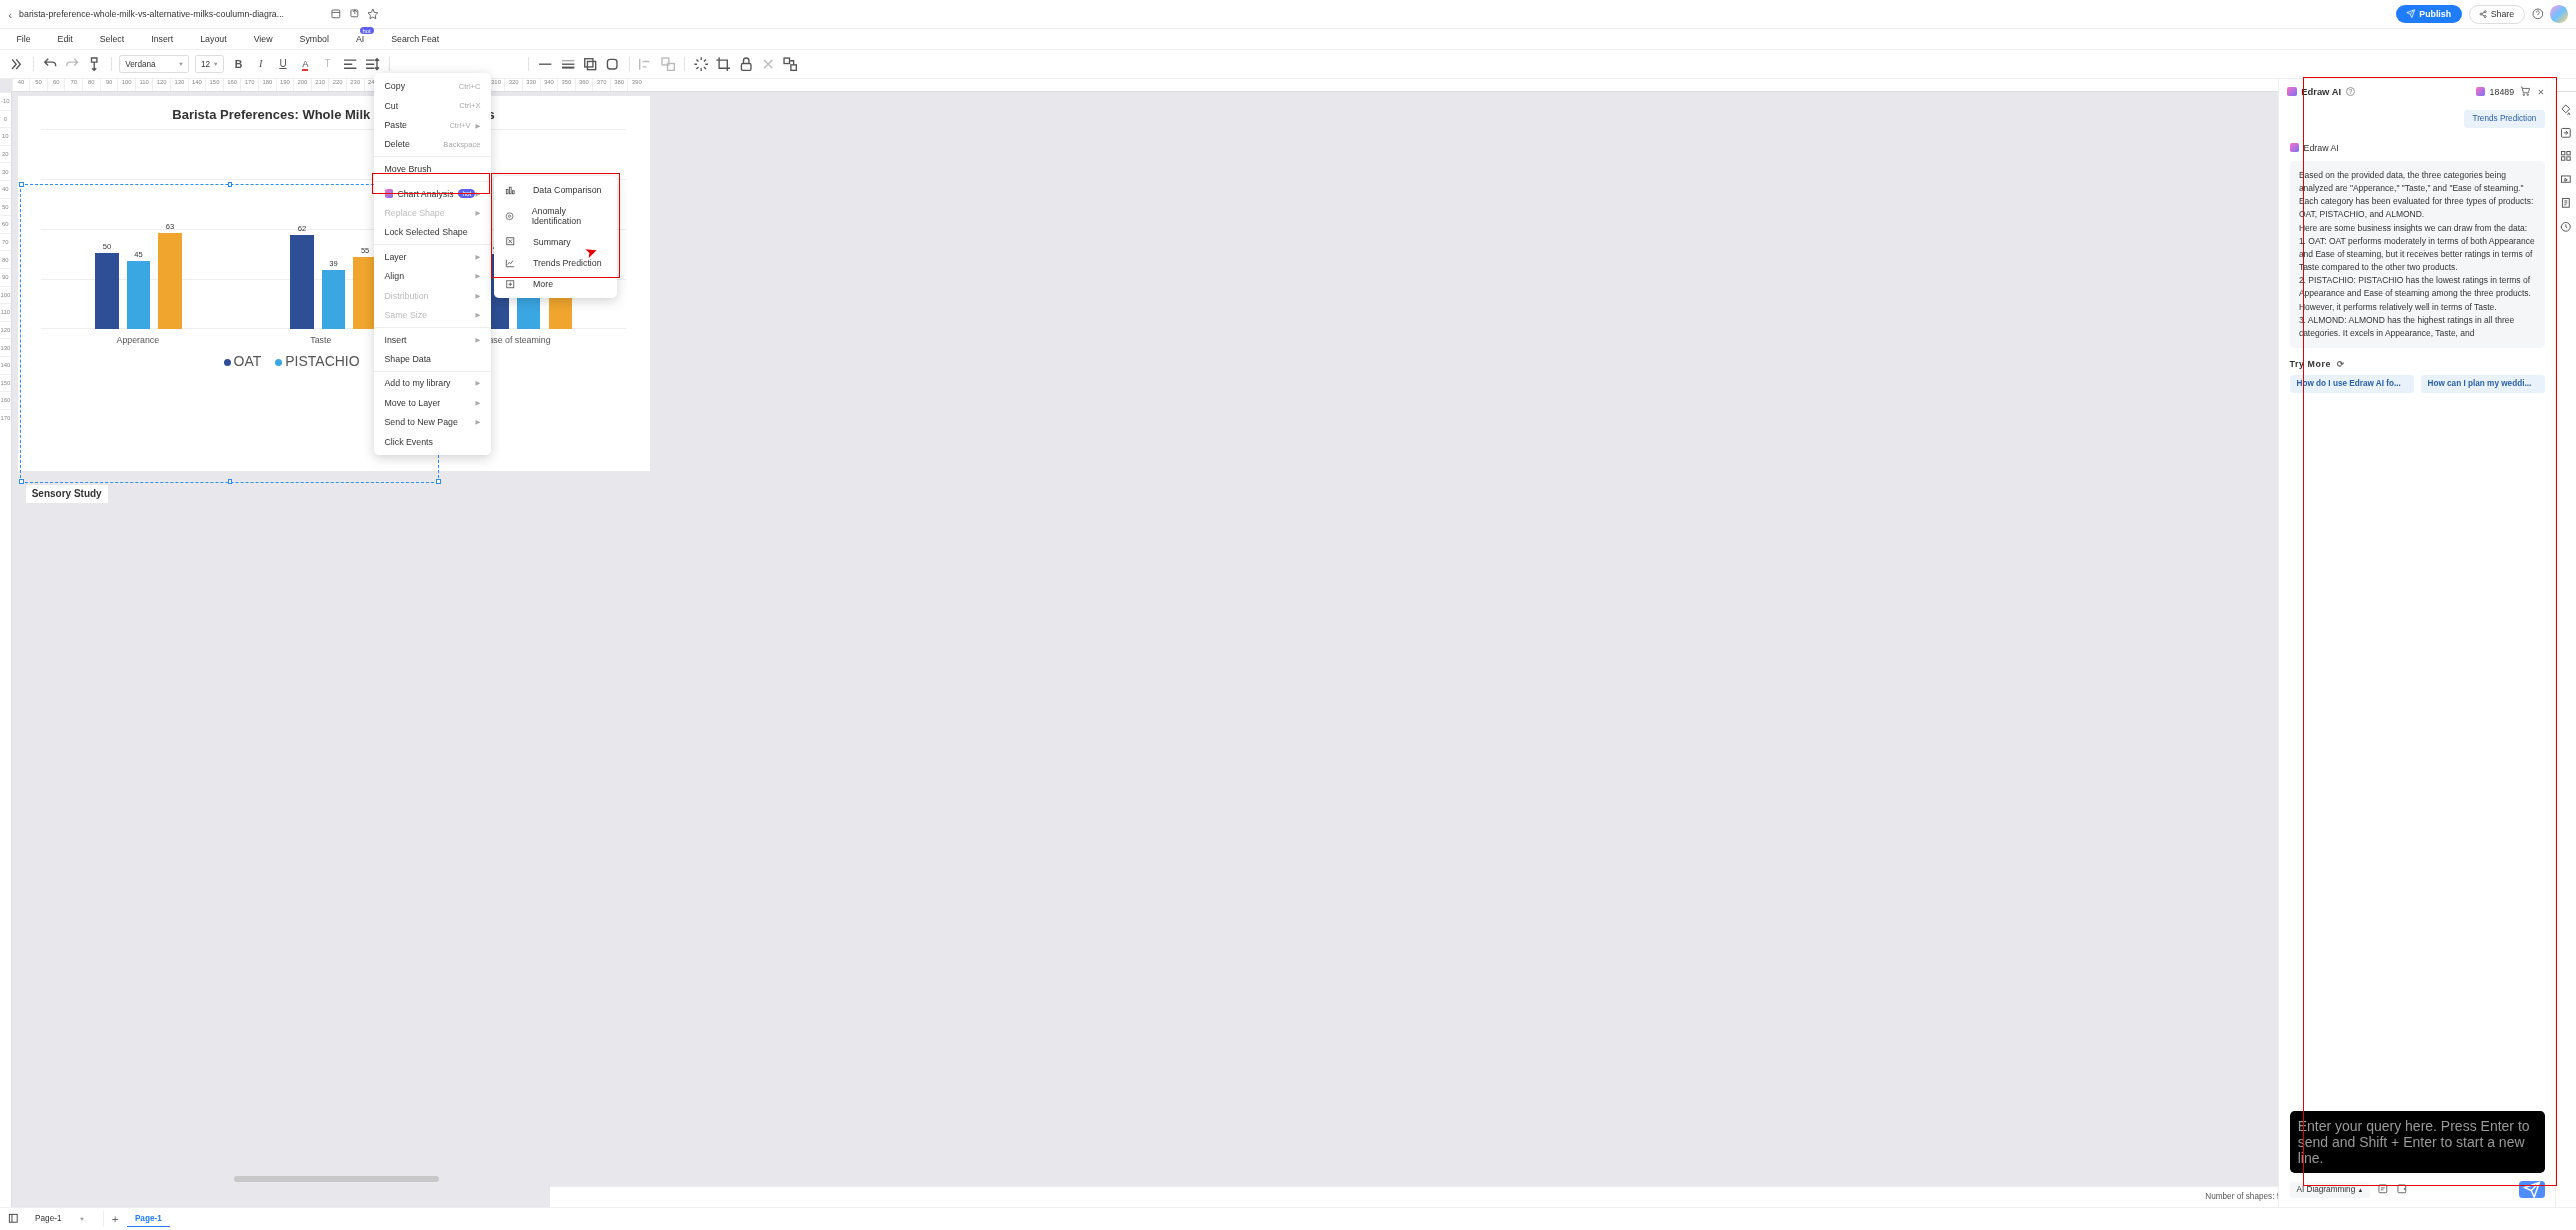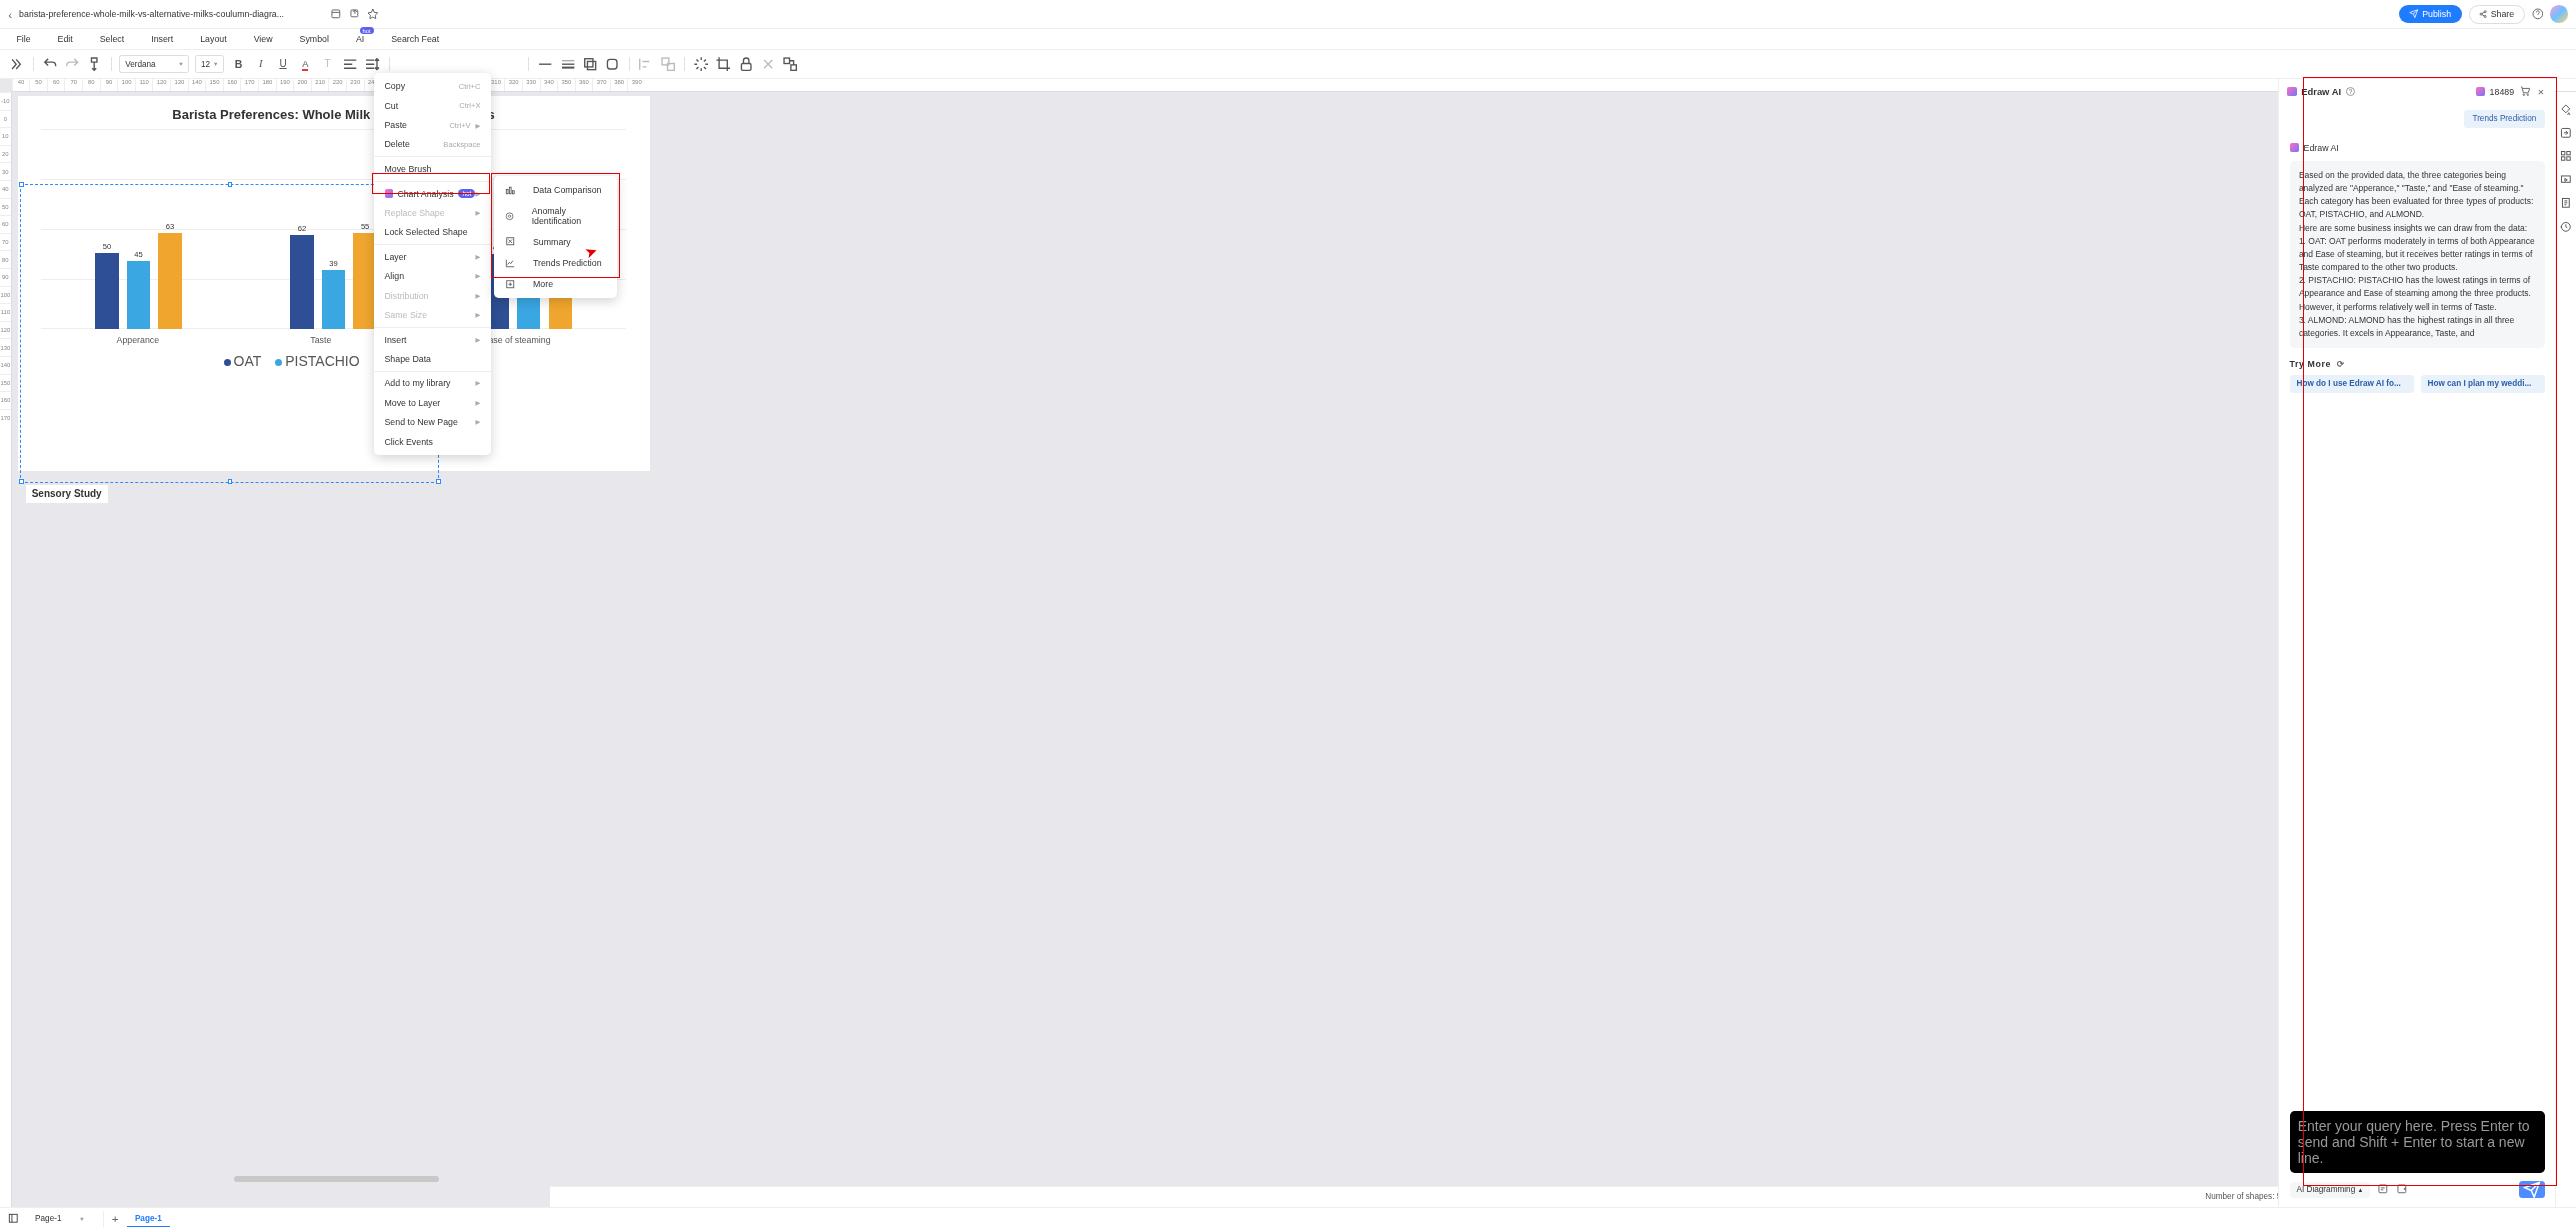--- a/index.html
+++ b/index.html
@@ -5,21 +5,21 @@
 * { margin: 0; padding: 0; box-sizing: border-box; font-family: -apple-system, BlinkMacSystemFont, "Segoe UI", Arial, sans-serif; }
 body { width: 2576px; height: 1230px; transform: scale(1); transform-origin: top left; background: #fff; overflow: hidden; font-size: 8.2px; color: #333; }
 .app { display: flex; flex-direction: column; height: 100%; }
 
 
 .titlebar { height: 29px; display: flex; align-items: center; padding: 0 8.2px; gap: 7px; background: #fff; border-bottom: 0.6px solid #eee; }
 .titlebar .back { font-size: 11.7px; color: #666; cursor: pointer; }
 .titlebar .fname { font-size: 8.8px; color: #333; flex: 0 0 auto; width: 304px; overflow: hidden; text-overflow: ellipsis; white-space: nowrap; }
 .titlebar .ticon { width: 11.7px; height: 11.7px; display: inline-flex; align-items: center; justify-content: center; color: #666; }
 .titlebar .spacer { flex: 1; }
-.titlebar .publish { background: #1f7cff; color: #fff; border-radius: 11.7px; padding: 4.1px 10.5px; font-size: 8.8px; display: flex; align-items: center; gap: 3.5px; }
+.titlebar .publish { background: #1f7cff; color: #fff; border-radius: 11.7px; padding: 4.1px 10.5px; font-size: 8.8px; display: flex; align-items: center; gap: 3.5px; font-weight: bold; }
 .titlebar .share { border: 0.6px solid #ddd; border-radius: 11.7px; padding: 3.5px 9.4px; font-size: 8.8px; display: flex; align-items: center; gap: 3.5px; }
 .titlebar .avatar { width: 17.6px; height: 17.6px; border-radius: 50%; background: linear-gradient(135deg,#ff9ce0,#6ec1ff,#ffd56e); }
 
 
 .menubar { height: 21px; display: flex; align-items: center; padding: 0 16.4px; gap: 27px; background: #fff; border-bottom: 0.6px solid #eee; font-size: 8.8px; color: #333; }
 .menubar .mi { cursor: pointer; position: relative; }
 .menubar .badge-hot { position: absolute; top: -7px; right: -9.4px; background: #5d5fef; color: #fff; font-size: 5.9px; border-radius: 4.7px; padding: 0.6px 2.9px; }
 
 
 .toolbar { height: 29px; display: flex; align-items: center; padding: 0 8.2px; gap: 5.9px; background: #fff; border-bottom: 0.6px solid #eee; }
@@ -394,21 +394,21 @@
                   <span class="lbl">63</span>
                 </div>
               </div>
               <div class="group">
                 <div class="bar oat" style="height: 94px;">
                   <span class="lbl">62</span>
                 </div>
                 <div class="bar pis" style="height: 59px;">
                   <span class="lbl">39</span>
                 </div>
-                <div class="bar alm" style="height: 96px;">
+                <div class="bar alm" style="height: 72px;">
                   <span class="lbl">55</span>
                 </div>
               </div>
               <div class="group">
                 <div class="bar oat" style="height: 75px;">
                   <span class="lbl">49</span>
                 </div>
                 <div class="bar pis" style="height: 85px;">
                   <span class="lbl">56</span>
                 </div>

